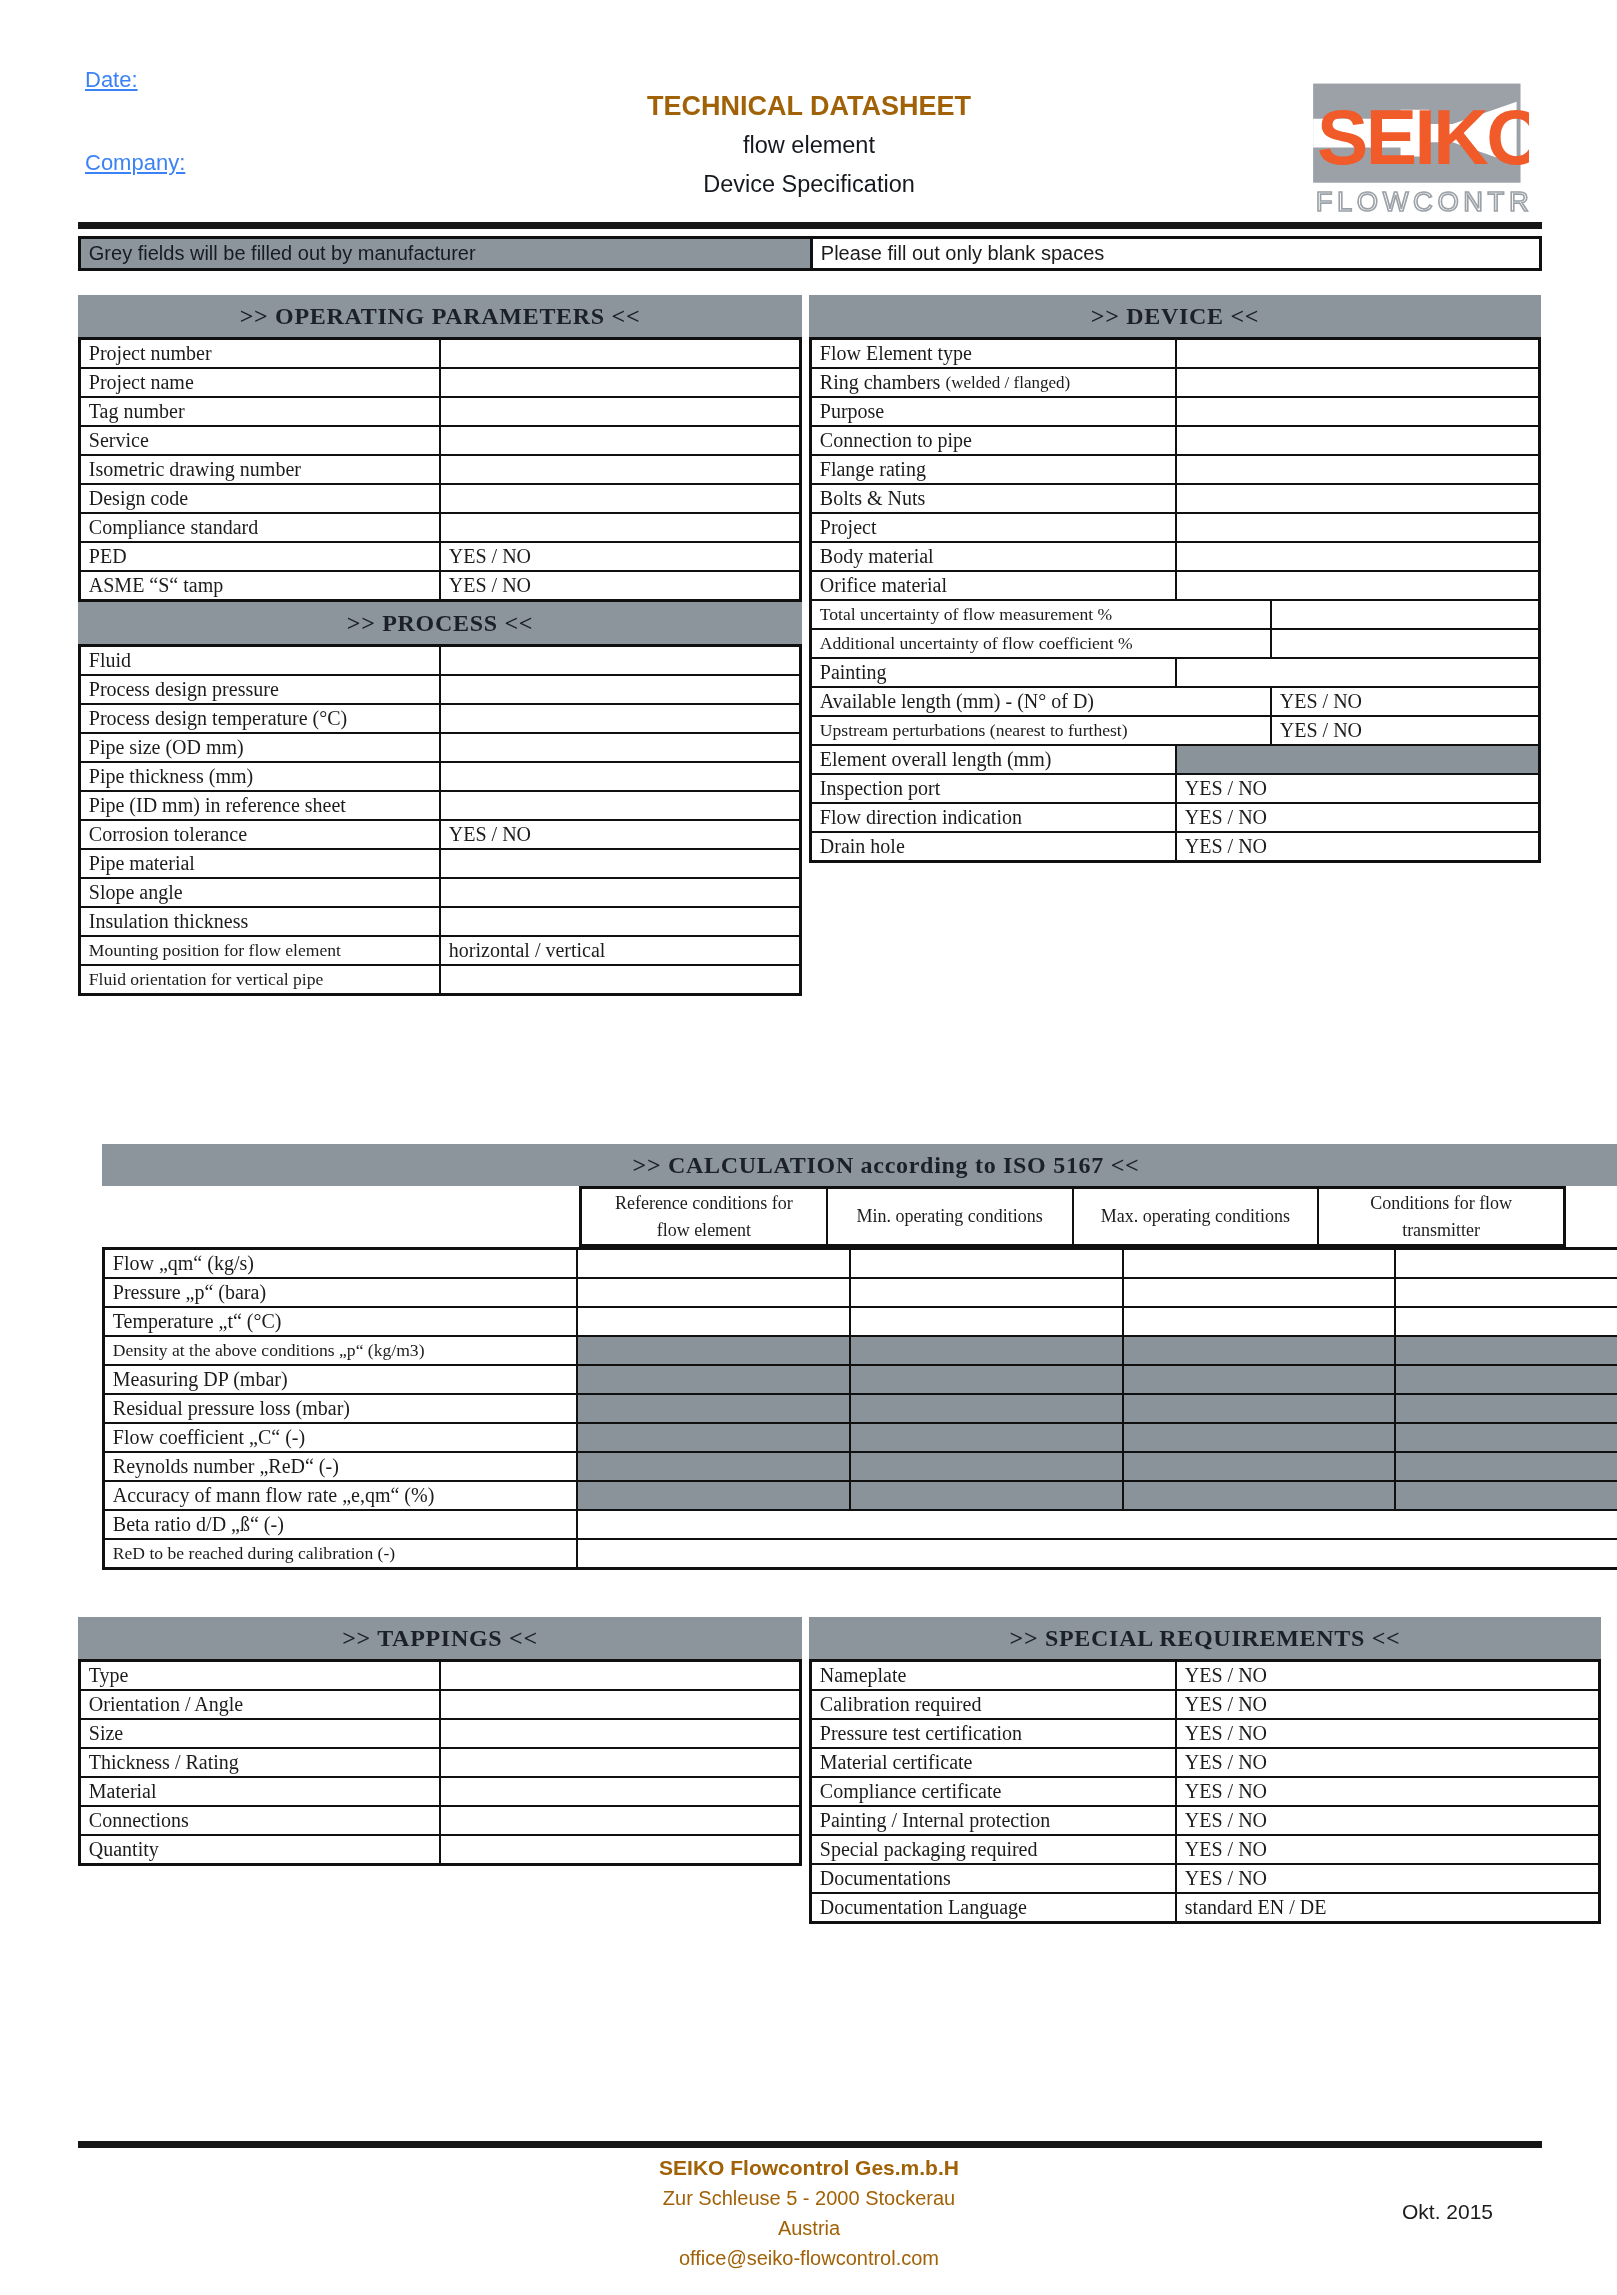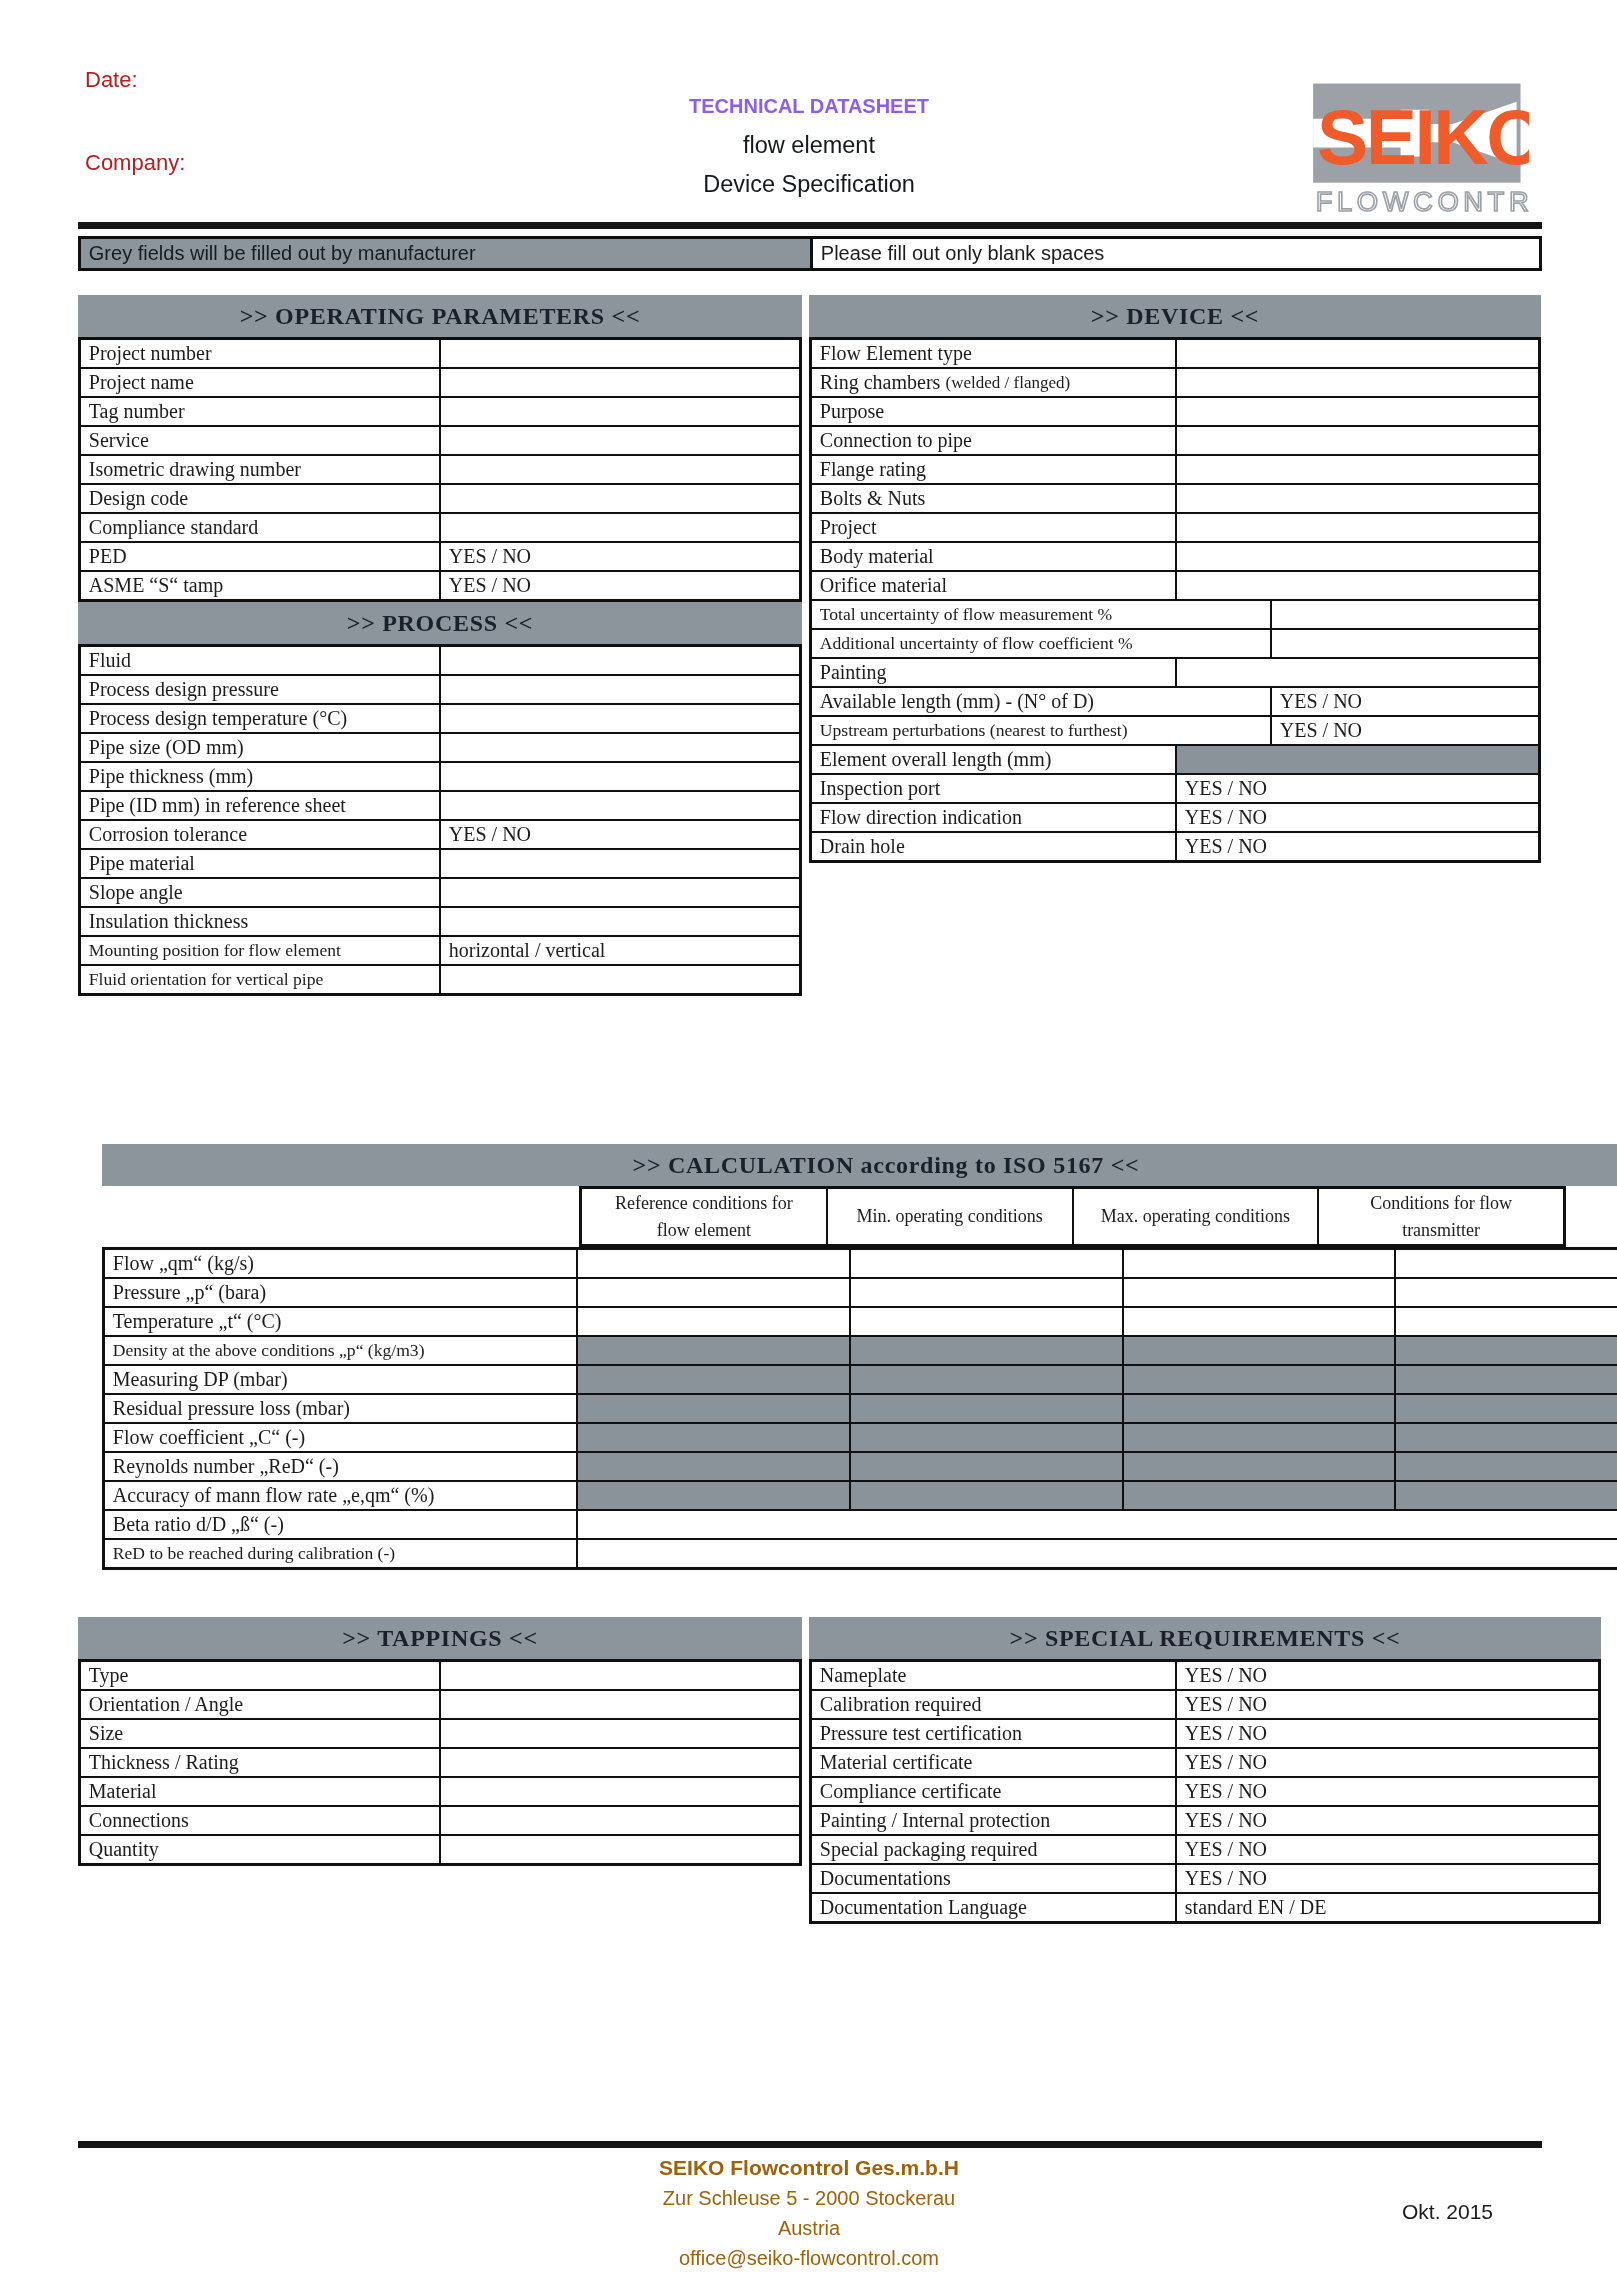--- a/index.html
+++ b/index.html
@@ -1,24 +1,24 @@
 <!DOCTYPE html>
 <html style="--header-grey: #8d959c; --cell-grey: #8a929a; --border-black: #101010; --logo-orange: #f15a29; --logo-grey: #9ba1a7;font-size:10.4px"><head>
 <meta charset="utf-8">
 <style>
   html,body{margin:0;padding:0;background:#fff;}
   .page{position:relative;width:1618px;height:2295px;background:#fff;
         font-family:"Liberation Sans",sans-serif;color:#1c1c1c;overflow:hidden;}
 
   
-  .meta-label{position:absolute;font-size:22px;color:#b91c1c;}
+  .meta-label{position:absolute;font-size:22px;color:#3b82f6;text-decoration:underline;}
   .date-pos{left:85px;top:67px;}
   .company-pos{left:85px;top:150px;}
   .title-block{position:absolute;left:483px;top:86px;width:652px;text-align:center;}
-  .doc-title{font-size:20px;font-weight:bold;line-height:40px;color:#8b5cf6;}
+  .doc-title{font-size:27px;font-weight:bold;line-height:40px;color:#a16207;}
   .doc-sub{font-size:23.5px;line-height:39px;color:#15181e;}
   .logo{position:absolute;left:1304px;top:73px;width:225px;height:147px;}
 
   .rule{position:absolute;left:78px;width:1464px;height:7.2px;background:#161616;}
   .rule-top{top:222px;}
   .rule-bottom{top:2141px;}
 
   
   .notice{position:absolute;left:78px;top:236px;width:1464px;height:35px;
           border:3.3px solid #101010;display:flex;box-sizing:border-box;background:#fff;}

